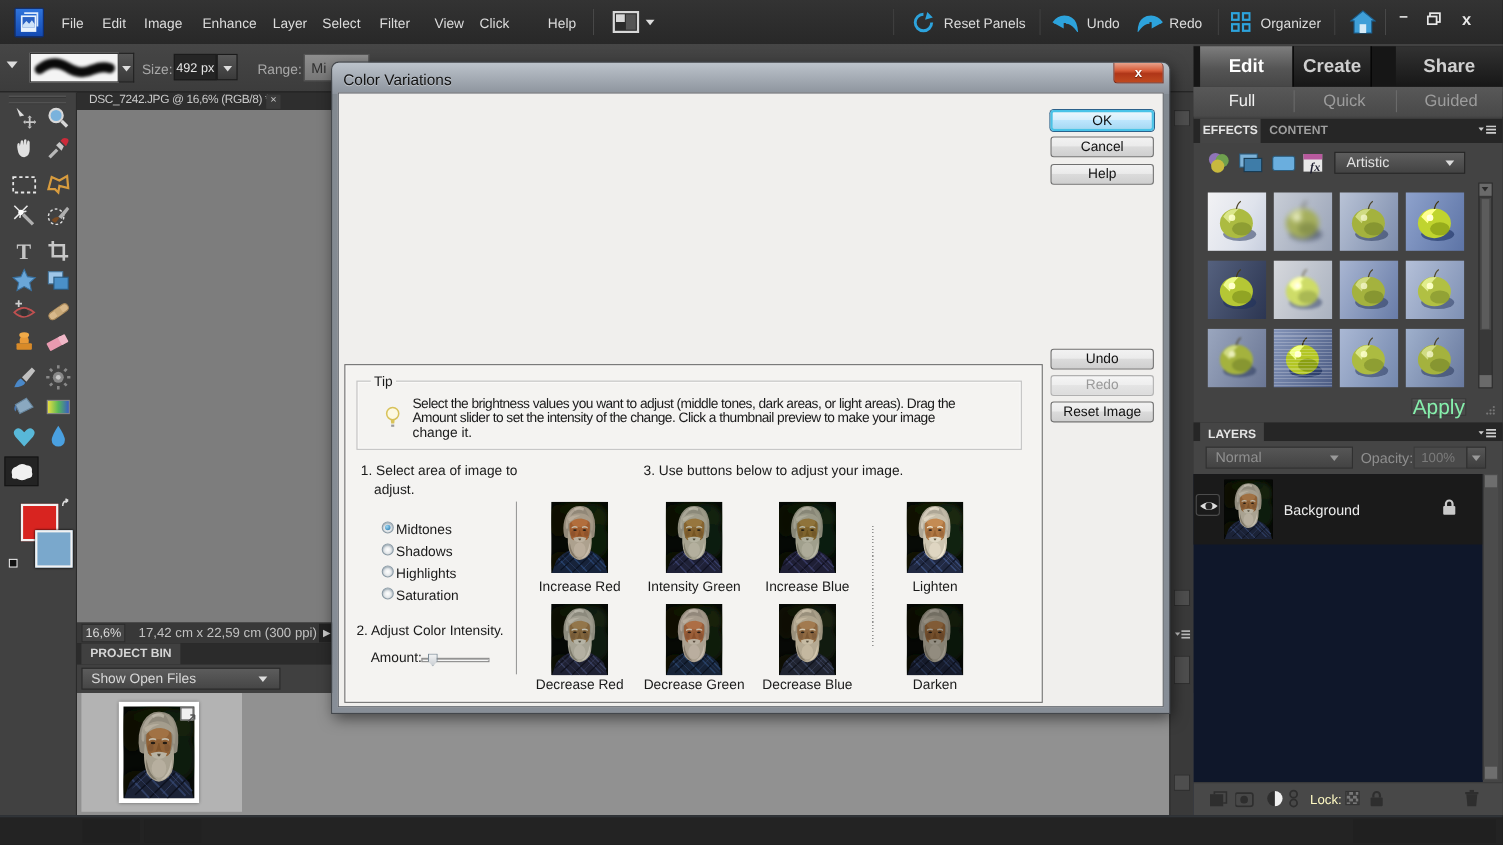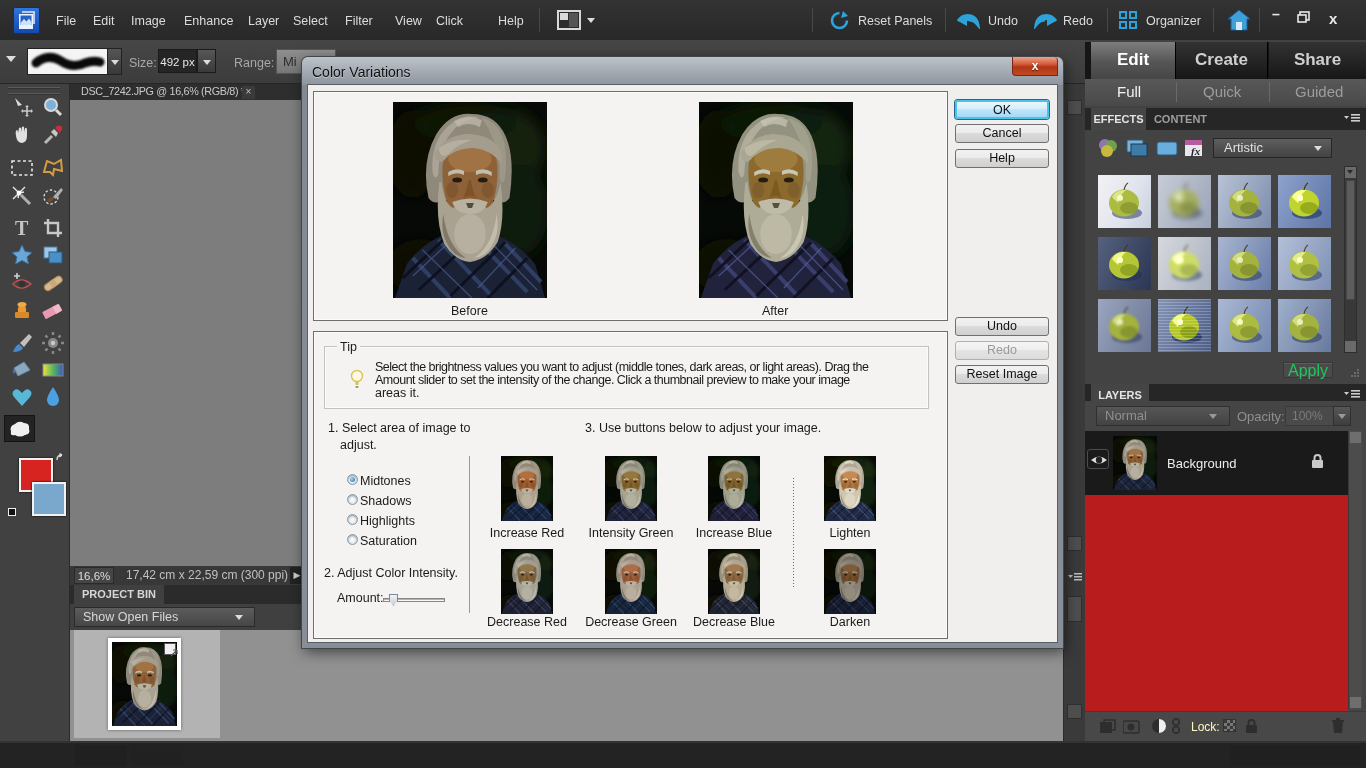--- a/index.html
+++ b/index.html
@@ -40,43 +40,43 @@
 #binthumb{position:absolute;left:34px;top:8px;width:73px;height:92px;background:#fff;box-shadow:0 0 3px rgba(0,0,0,.45)}
 #binthumb svg{position:absolute;left:4px;top:4px}
 #bincorner{position:absolute;right:5px;top:5px;width:12px;height:12px;background:#f0f0f0;border:1px solid #555}
 
 #scrollstrip{position:absolute;left:1063px;top:84px;width:22px;height:657px;background:#3a3a3a;border-left:1px solid #2b2b2b}
 
 #rpanel{position:absolute;left:1085px;top:40px;width:281px;height:701px;background:#424242}
 #tabs3{position:absolute;left:0;top:2px;width:281px;height:37px;background:#161616}
 .bigtab{position:absolute;top:0;height:37px;font-size:17px;font-weight:bold;text-align:center;line-height:36px}
 #tab-edit{left:6px;width:84px;background:linear-gradient(#7e7e7e,#555 55%,#464646);color:#fff}
-#tab-create{left:90px;width:93px;background:linear-gradient(#323232,#171717);color:#cfcfcf;border-left:1px solid #000;border-right:1px solid #000}
+#tab-create{left:90px;width:72px;background:linear-gradient(#323232,#171717);color:#cfcfcf;border-left:1px solid #000;border-right:1px solid #000}
 #tab-share{left:184px;width:97px;background:linear-gradient(#323232,#171717);color:#cfcfcf}
 #fqg{position:absolute;left:0;top:39px;width:281px;height:27px;background:linear-gradient(#585858,#494949)}
 .fqgi{position:absolute;top:4px;font-size:15px;color:#9d9d9d}
 #fqg .sep{position:absolute;top:3px;width:1px;height:20px;background:#6a6a6a}
 #effbar{position:absolute;left:0;top:68px;width:281px;height:22px;background:#262626}
 .ptab{position:absolute;top:0;height:22px;font-size:11px;font-weight:bold;line-height:22px;padding:0 9px}
 #pmenu1{position:absolute;right:6px;top:6px}
 #effcontent{position:absolute;left:0;top:90px;width:281px;height:255px;background:#434343}
 #artdd{position:absolute;left:128px;top:8px;width:119px;height:20px;background:linear-gradient(#5e5e5e,#434343);border:1px solid #262626;color:#e0e0e0;font-size:13px;line-height:18px;padding-left:10px}
 .effico{position:absolute;top:6px;width:24px;height:24px}
 #thumbgrid{position:absolute;left:13px;top:45px;width:240px;height:180px}
 .thumb{position:absolute;width:53px;height:53px;overflow:hidden}
 #effscroll{position:absolute;left:259px;top:36px;width:13px;height:187px;background:#383838;border:1px solid #2e2e2e}
-#applybtn{position:absolute;left:198px;top:232px;width:50px;height:16px;background:#4a4a4a;border:1px solid #383838;box-shadow:inset 0 1px 0 #5c5c5c;color:#22c55e;font-size:16px;text-align:center;line-height:15px}
+#applybtn{position:absolute;left:198px;top:232px;width:50px;height:16px;background:#4a4a4a;border:1px solid #383838;box-shadow:inset 0 1px 0 #5c5c5c;color:#86efac;font-size:19px;text-align:center;line-height:15px}
 #laybar{position:absolute;left:0;top:344px;width:281px;height:17px;background:#262626}
 #laycontent{position:absolute;left:0;top:361px;width:281px;height:340px;background:#454545}
 #blendrow{position:absolute;left:0;top:0;width:281px;height:26px}
 #blenddd{position:absolute;left:11px;top:5px;width:134px;height:20px;background:linear-gradient(#565656,#434343);border:1px solid #303030;color:#909090;font-size:13px;line-height:18px;padding-left:8px}
 #opac{position:absolute;left:152px;top:8px;color:#8f8f8f;font-size:13px}
 #opacval{position:absolute;left:200px;top:5px;width:49px;height:20px;background:#4a4a4a;border:1px solid #3a3a3a;color:#7b7b7b;font-size:12px;line-height:18px;padding-left:6px}
 #opacarr{position:absolute;left:248px;top:5px;width:18px;height:20px;background:linear-gradient(#565656,#3e3e3e);border:1px solid #303030}
-#layerlist{position:absolute;left:0px;top:30px;width:263px;height:332px;background:#b91c1c}
+#layerlist{position:absolute;left:0px;top:30px;width:263px;height:332px;background:#0f172a}
 #layscroll{position:absolute;left:263px;top:30px;width:14px;height:278px;background:#4c4c4c;border-left:1px solid #3a3a3a}
 #layrow{position:absolute;left:0;top:0;width:263px;height:64px;background:#1a1a1a}
 #eyebox{position:absolute;left:2px;top:18px;width:22px;height:20px;border:1px solid #4c4c4c;border-radius:3px}
 #laythumb{position:absolute;left:28px;top:5px;width:44px;height:54px;background:#000}
 #layname{position:absolute;left:82px;top:25px;color:#ececec;font-size:13px}
 #laylock{position:absolute;left:226px;top:22px}
 #laybottom{position:absolute;left:0;top:310px;width:281px;height:30px;background:#484848;border-top:1px solid #3a3a3a}
 
 #bottomstrip{position:absolute;left:0;top:741px;width:1366px;height:27px;background:#232323}
 
@@ -644,41 +644,31 @@
     <div style="position:absolute;left:0;top:0;width:1366px;height:2px;background:#303438"></div>
 <div style="position:absolute;left:75px;top:4px;width:52px;height:21px;background:#202020"></div>
 <div style="position:absolute;left:131px;top:4px;width:52px;height:21px;background:#212121"></div>
 <div style="position:absolute;left:1230px;top:4px;width:130px;height:21px;background:#202020"></div>
   </div>
 
 <div id="dlg">
   <div id="dlgtitle">Color Variations</div>
   <div id="dlgclose">x</div>
   <div id="dlgbody">
-    <div class="gbox" id="gbox1">
-      <div class="portrait" style="left:79px;top:10px;width:154px;height:196px"><svg width="154" height="196">
-            <use href="#man"></use>
-          </svg></div>
-      <div class="portrait" style="left:385px;top:10px;width:154px;height:196px;filter:hue-rotate(12deg) brightness(1.05) saturate(1.05)"><svg width="154" height="196">
-            <use href="#man"></use>
-          </svg></div>
-      <span class="imglabel" style="left:137px;top:212px">Before</span>
-      <span class="imglabel" style="left:448px;top:212px">After</span>
-    </div>
     <div class="gbox" id="gbox2">
       <div id="tipbox">
         <div id="tiplabel">Tip</div>
         <svg style="position:absolute;left:25px;top:22px" width="14" height="22" viewBox="0 0 14 22">
             <circle cx="7" cy="7" r="5.5" fill="#fdf9e2" stroke="#d8c25a" stroke-width="1.4"></circle>
             <path d="M5.2 12.5 L8.8 12.5 L8.4 16 L5.6 16 Z" fill="#d8c25a"></path>
             <rect x="5.6" y="17" width="2.8" height="2" fill="#999"></rect>
           </svg>
         <span class="dtext" style="left:50px;top:26px;letter-spacing:-0.5px">Amount slider to set the intensity of the change. Click a thumbnail preview to make your image</span>
         <span class="dtext" style="left:50px;top:13px;letter-spacing:-0.5px">Select the brightness values you want to adjust (middle tones, dark areas, or light areas). Drag the</span>
-        <span class="dtext" style="left:50px;top:39px">areas it.</span>
+        <span class="dtext" style="left:50px;top:39px">change it.</span>
       </div>
       <span class="dtext" style="left:14px;top:89px">1. Select area of image to</span>
       <span class="dtext" style="left:26px;top:106px">adjust.</span>
       <span class="dtext" style="left:271px;top:89px">3. Use buttons below to adjust your image.</span>
       <div class="radio sel" style="left:33px;top:142px"></div>
         <span class="dtext" style="left:46px;top:142px">Midtones</span>
       <div class="radio" style="left:33px;top:162px"></div>
         <span class="dtext" style="left:46px;top:162px">Shadows</span>
       <div class="radio" style="left:33px;top:182px"></div>
         <span class="dtext" style="left:46px;top:182px">Highlights</span>

